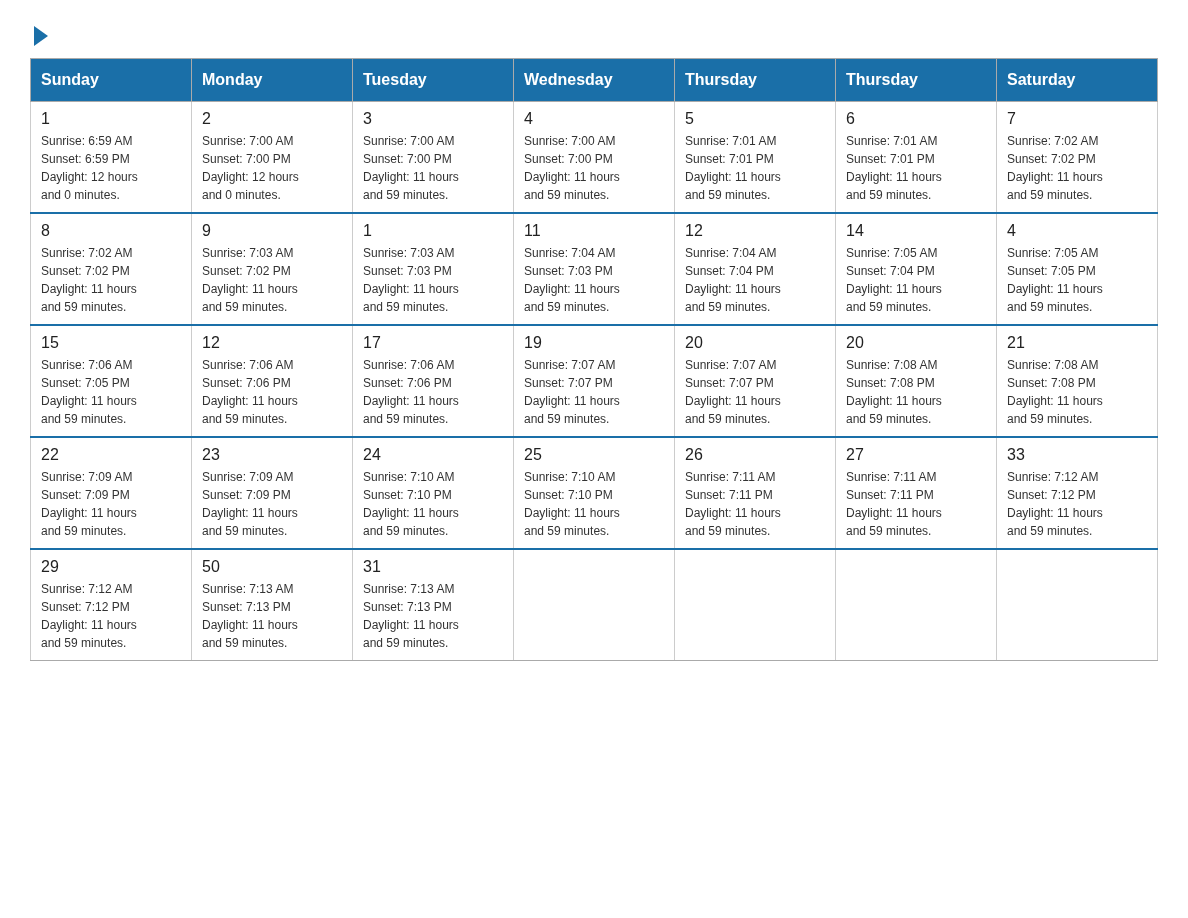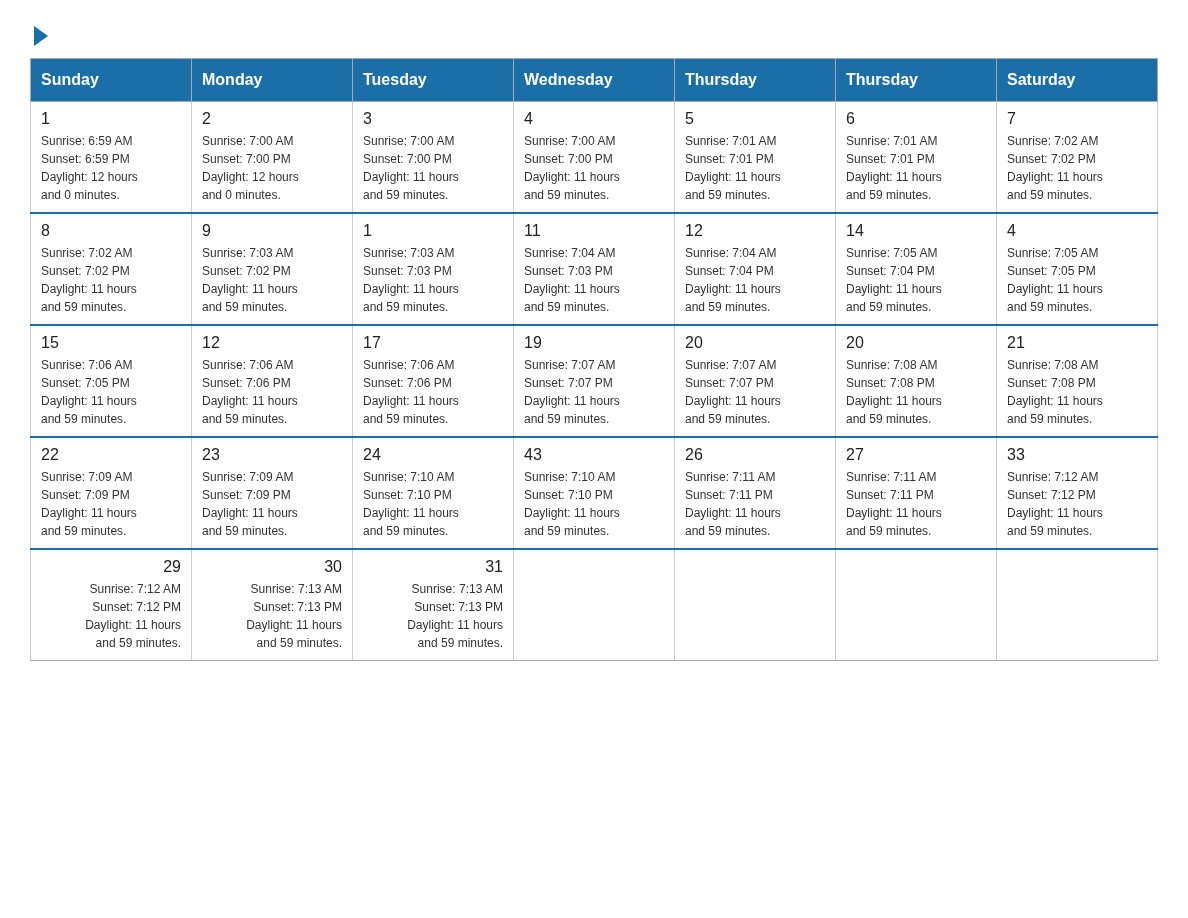--- a/index.html
+++ b/index.html
@@ -80,21 +80,20 @@
       padding: 8px 10px;
       border: 1px solid #ccc;
       font-size: 13px;
       color: #222;
       width: 14.28%;
       min-height: 90px;
       background: #fff;
     }
     .calendar-table tr:last-child td {
       border-bottom: 1px solid #aaa;
-      text-align: right;
     }
     .day-number {
       font-size: 16px;
       font-weight: normal;
       color: #222;
       display: block;
       margin-bottom: 4px;
     }
     .day-info {
       font-size: 12px;
@@ -235,21 +234,21 @@
       </td>
         <td>
         <span class="day-number">23</span>
         <span class="day-info">Sunrise: 7:09 AM<br>Sunset: 7:09 PM<br>Daylight: 11 hours<br>and 59 minutes.</span>
       </td>
         <td>
         <span class="day-number">24</span>
         <span class="day-info">Sunrise: 7:10 AM<br>Sunset: 7:10 PM<br>Daylight: 11 hours<br>and 59 minutes.</span>
       </td>
         <td>
-        <span class="day-number">43</span>
+        <span class="day-number">25</span>
         <span class="day-info">Sunrise: 7:10 AM<br>Sunset: 7:10 PM<br>Daylight: 11 hours<br>and 59 minutes.</span>
       </td>
         <td>
         <span class="day-number">26</span>
         <span class="day-info">Sunrise: 7:11 AM<br>Sunset: 7:11 PM<br>Daylight: 11 hours<br>and 59 minutes.</span>
       </td>
         <td>
         <span class="day-number">27</span>
         <span class="day-info">Sunrise: 7:11 AM<br>Sunset: 7:11 PM<br>Daylight: 11 hours<br>and 59 minutes.</span>
       </td>
@@ -257,21 +256,21 @@
         <span class="day-number">33</span>
         <span class="day-info">Sunrise: 7:12 AM<br>Sunset: 7:12 PM<br>Daylight: 11 hours<br>and 59 minutes.</span>
       </td>
       </tr>
       <tr class="row-divider">
         <td>
         <span class="day-number">29</span>
         <span class="day-info">Sunrise: 7:12 AM<br>Sunset: 7:12 PM<br>Daylight: 11 hours<br>and 59 minutes.</span>
       </td>
         <td>
-        <span class="day-number">30</span>
+        <span class="day-number">50</span>
         <span class="day-info">Sunrise: 7:13 AM<br>Sunset: 7:13 PM<br>Daylight: 11 hours<br>and 59 minutes.</span>
       </td>
         <td>
         <span class="day-number">31</span>
         <span class="day-info">Sunrise: 7:13 AM<br>Sunset: 7:13 PM<br>Daylight: 11 hours<br>and 59 minutes.</span>
       </td>
         <td class="empty-cell"></td>
         <td class="empty-cell"></td>
         <td class="empty-cell"></td>
         <td class="empty-cell"></td>

